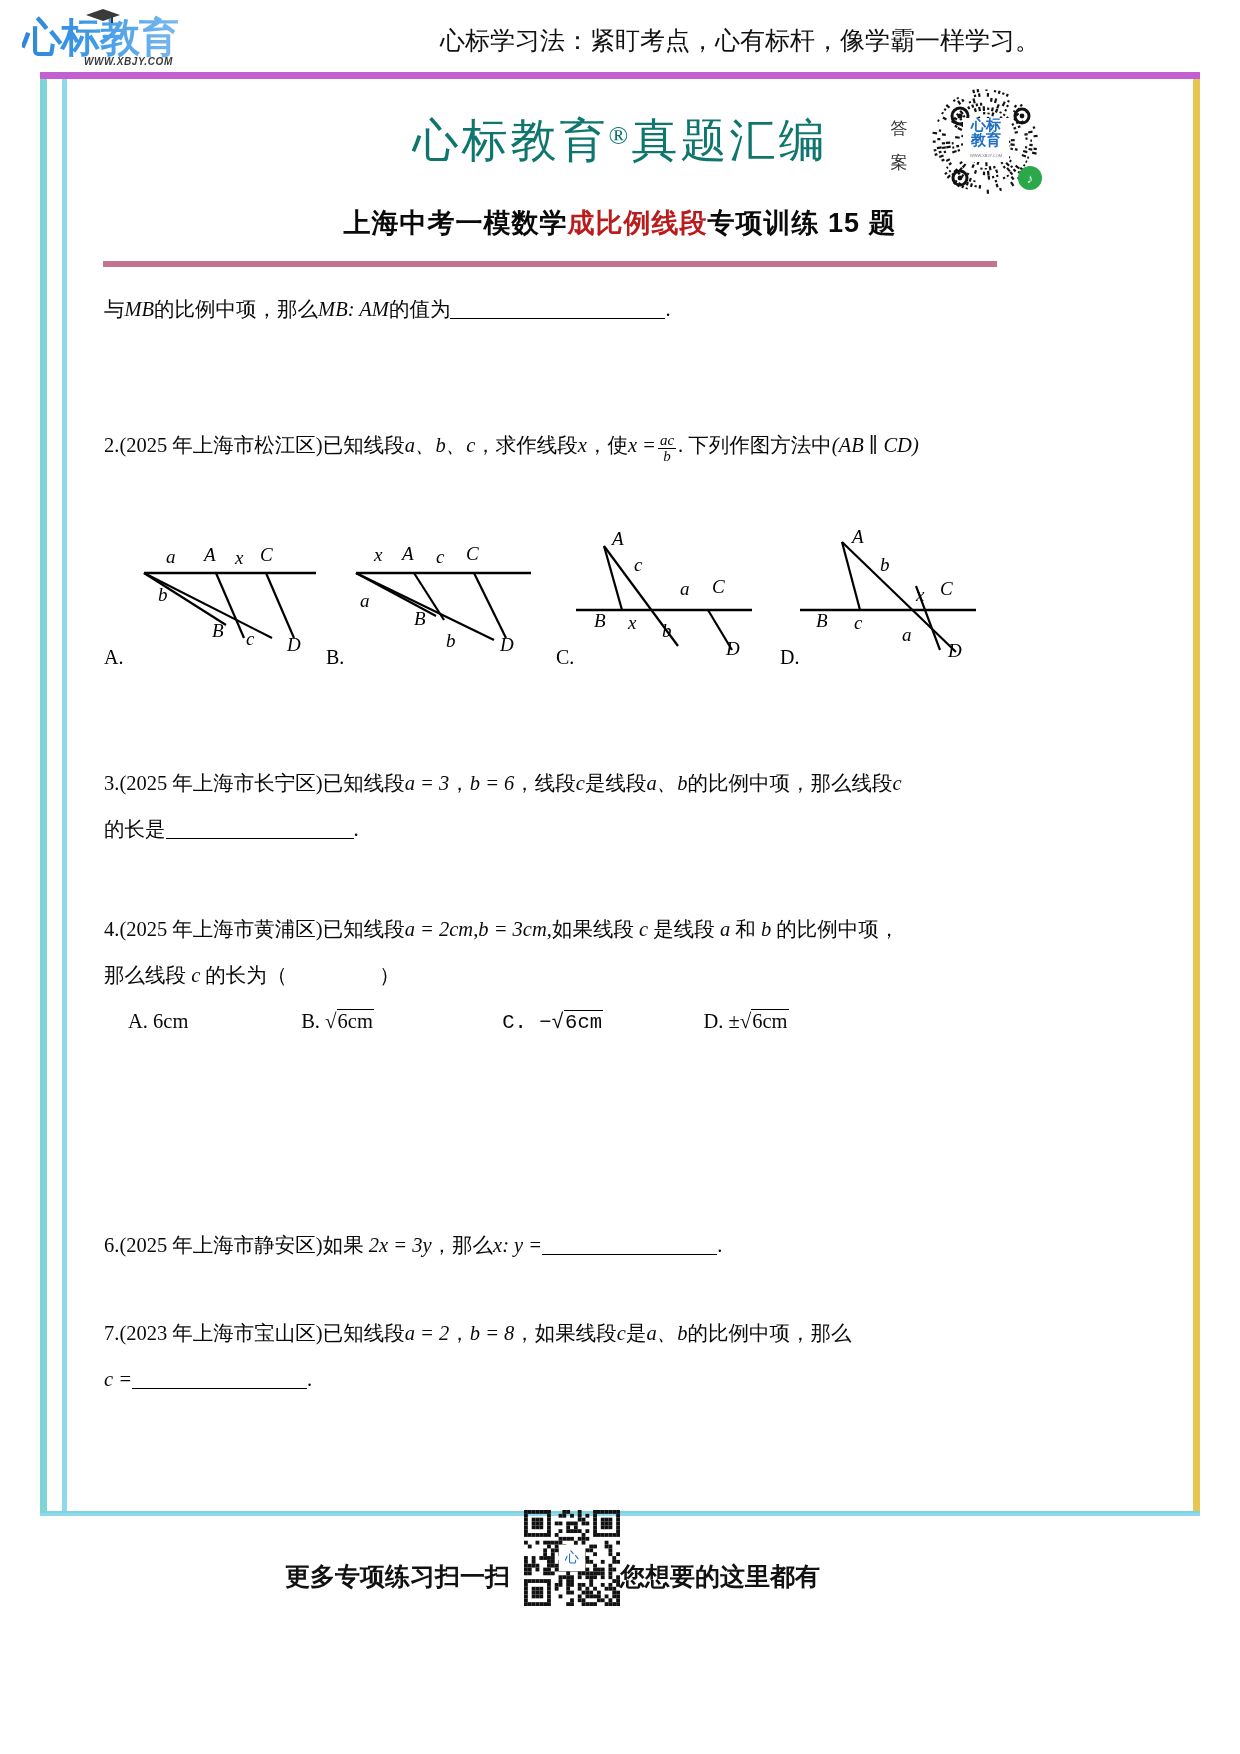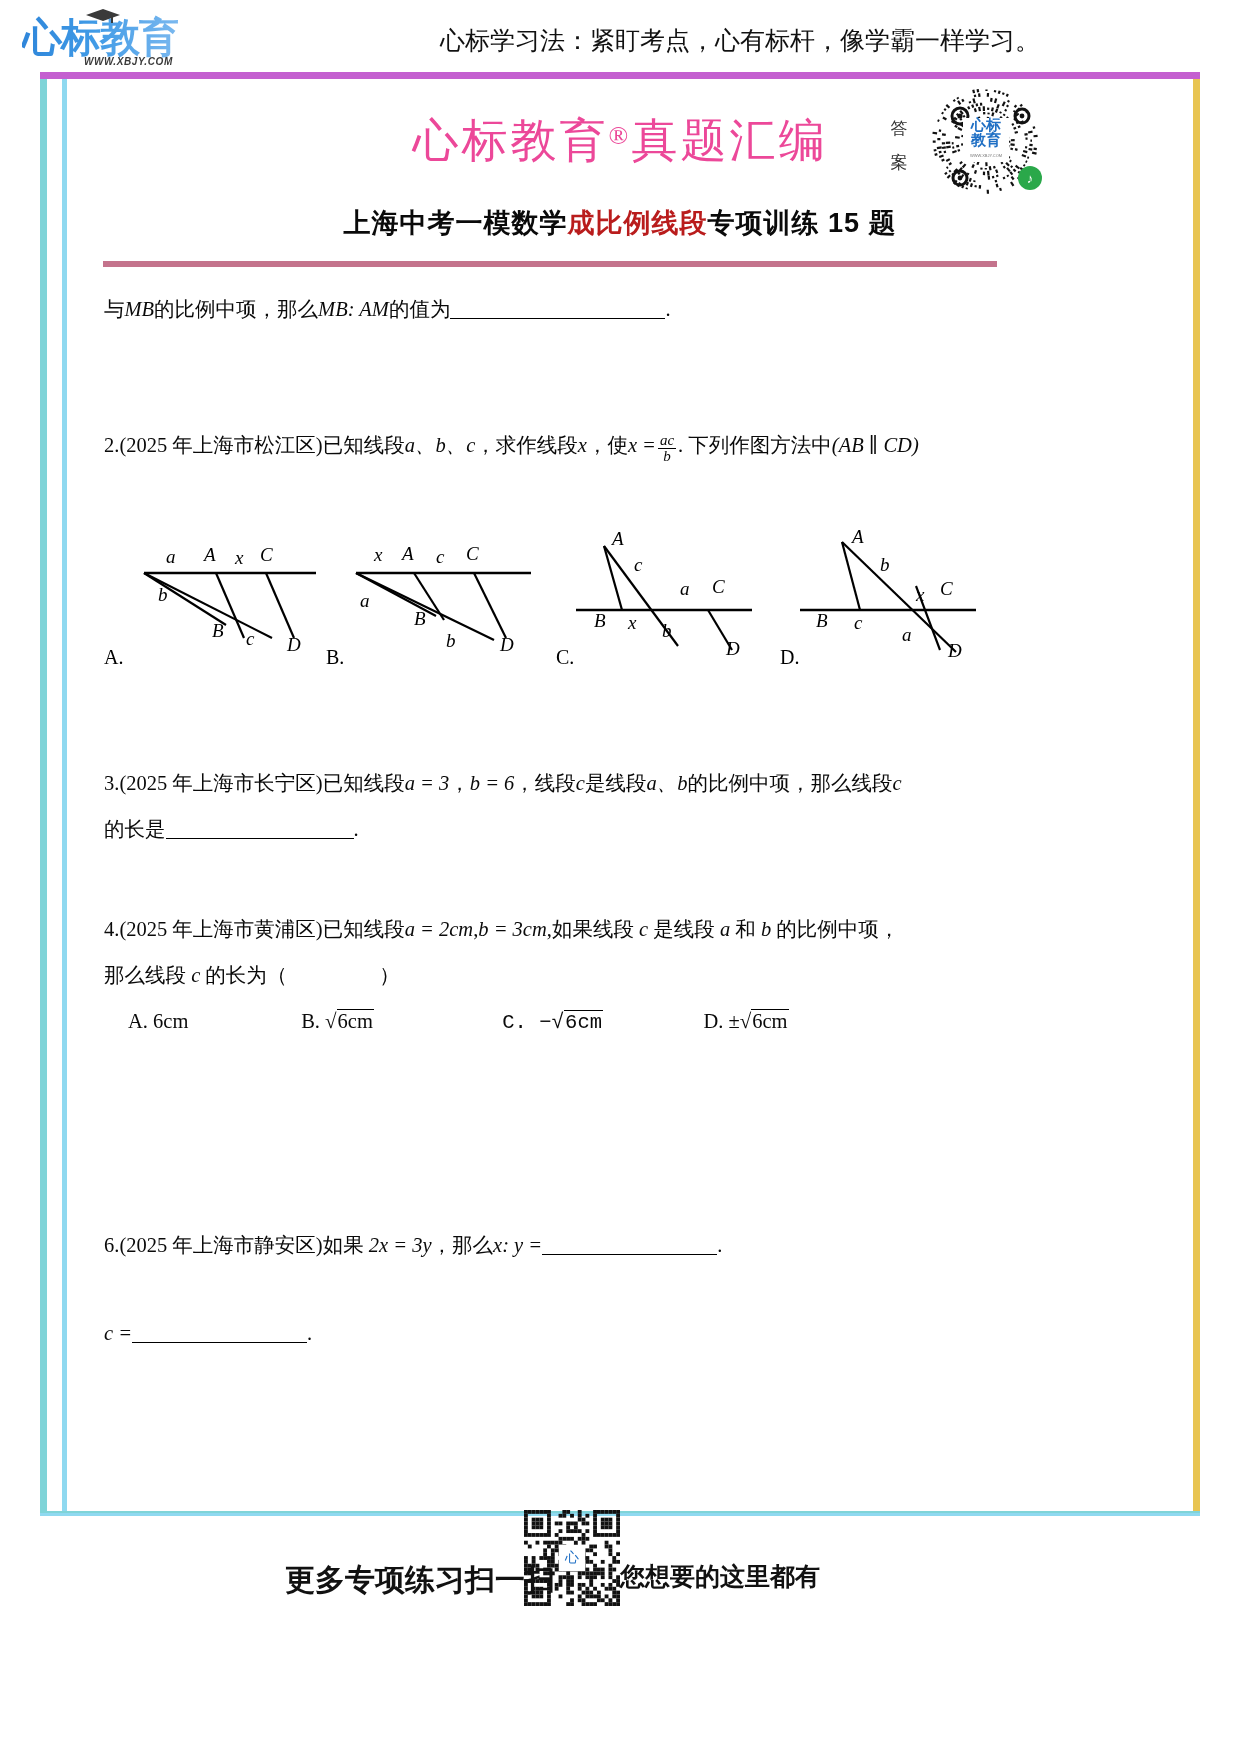--- a/index.html
+++ b/index.html
@@ -40,21 +40,21 @@
   
   .bar-top{position:absolute;left:40px;top:72px;width:1160px;height:7px;background:#c45fd0;}
   .bar-left{position:absolute;left:40px;top:79px;width:7px;height:1432px;background:#7fd4d8;}
   .bar-left2{position:absolute;left:62px;top:79px;width:5px;height:1432px;background:#8fd9f0;}
   .bar-right{position:absolute;left:1193px;top:79px;width:7px;height:1432px;background:#e8c452;}
 
   
   .title-main{
     position:absolute;left:0;top:110px;width:1240px;text-align:center;
     font-family:"Liberation Serif","DejaVu Serif",serif;
-    font-size:46px;letter-spacing:3px;color:#ec4899;font-weight:500;
+    font-size:46px;letter-spacing:3px;color:#0f766e;font-weight:500;
   }
   .title-main .reg{font-size:26px;vertical-align:12px;}
   .title-sub{
     position:absolute;left:0;top:205px;width:1240px;text-align:center;
     font-family:"Liberation Sans","DejaVu Sans",sans-serif;
     font-size:27px;font-weight:bold;color:#0a0a0a;letter-spacing:1px;
   }
   .title-sub .hl{color:#b91c1c;}
 
   
@@ -117,21 +117,21 @@
   }
 
   
   .footer-rule{position:absolute;left:40px;top:1511px;width:1160px;height:5px;background:#7fd4d8;}
   .footer-line{position:absolute;left:40px;top:1513px;width:1160px;height:3px;background:#8fd9f0;}
   .foot-wrap{
     position:absolute;left:0;top:1520px;width:1240px;height:120px;
   }
   .foot-qr{position:absolute;left:524px;top:-10px;width:96px;height:96px;}
   .foot-left{position:absolute;left:285px;top:40px;font-family:Liberation Serif, serif;
-             font-size:30px;font-weight:bold;color:#111;}
+             font-size:25px;font-weight:bold;color:#111;}
   .foot-right{position:absolute;left:620px;top:40px;font-family:"Liberation Sans","DejaVu Sans",sans-serif;
              font-size:25px;font-weight:bold;color:#111;}
 </style>
 </head>
 <body>
 
 <div class="masthead">
   <div class="logo">
     <div class="logo-text">心标教育</div>
     <svg class="logo-cap" viewBox="0 0 34 16">
@@ -492,20 +492,23 @@
 <div class="q" style="top:1095px;">
 </div>
 
 <div class="q" style="top:1222px;">
   <div>
     <span>6.</span><span>(2025 年上海市静安区)</span><span>如果 </span><i>2x = 3y</i><span>，那么</span><i>x: y =</i><span class="blank" style="width:175px;"></span><span>.</span>
   </div>
 </div>
 
 <div class="q" style="top:1310px;">
+  <div>
+    <span>7.</span><span>(2023 年上海市宝山区)</span><span>已知线段</span><i>a = 2</i><span>，</span><i>b = 8</i><span>，如果线段</span><i>c</i><span>是</span><i>a、b</i><span>的比例中项，那么</span>
+  </div>
   <div>
     <i>c =</i><span class="blank" style="width:175px;"></span><span>.</span>
   </div>
 </div>
 
 <div class="footer-rule"></div>
 <div class="footer-line"></div>
 
 <div class="foot-wrap">
   <svg class="foot-qr" viewBox="0 0 96 96">

